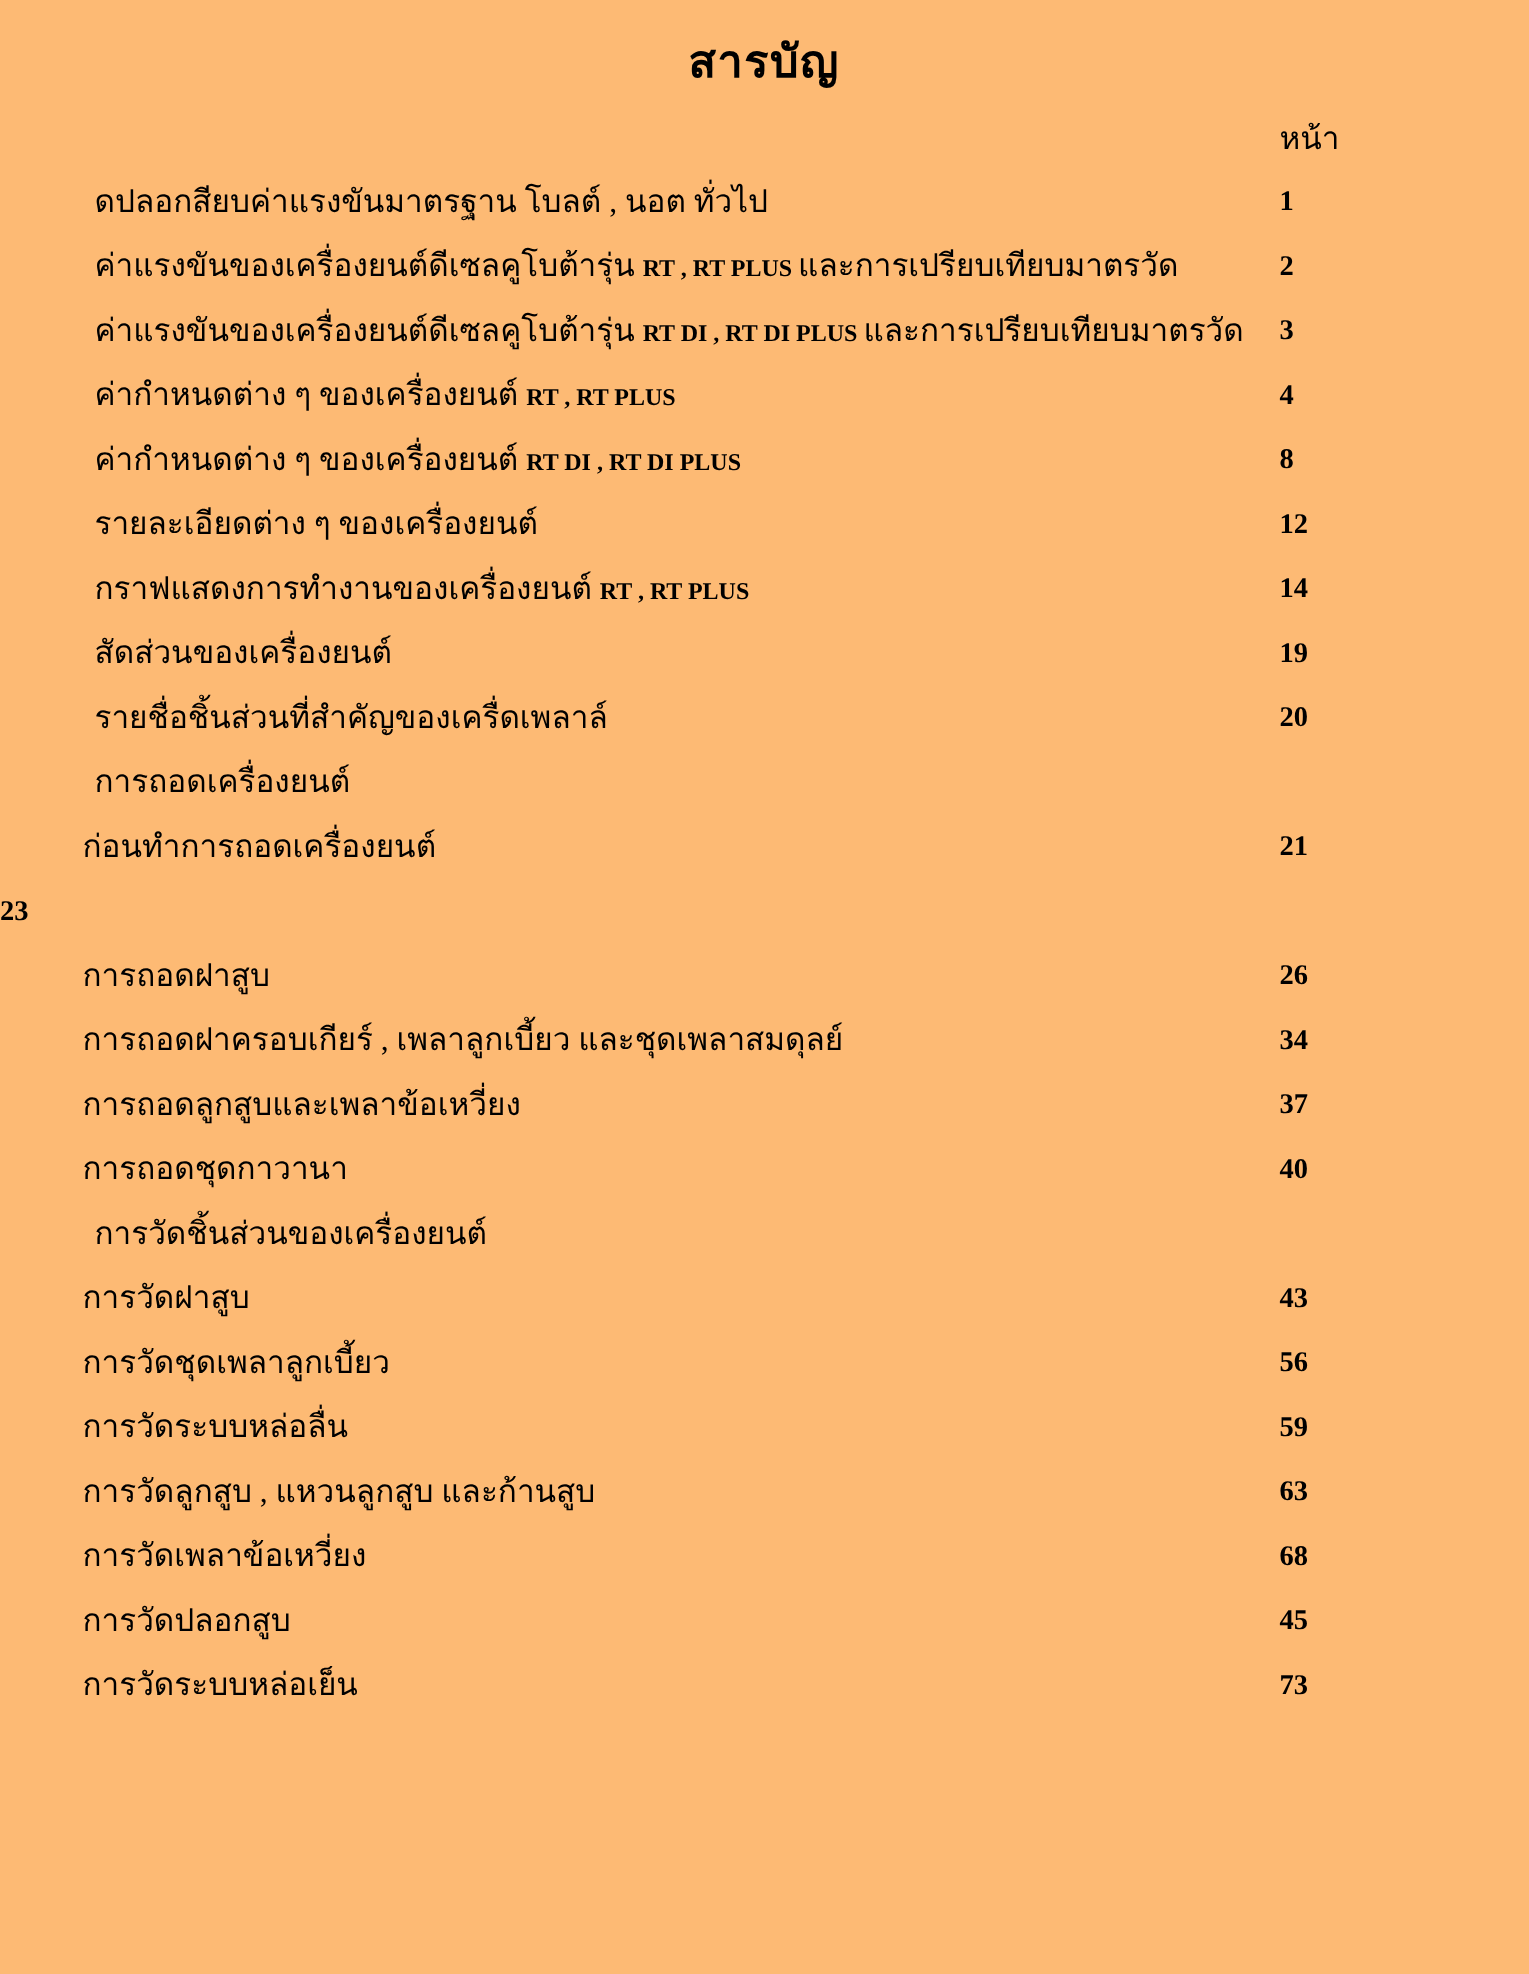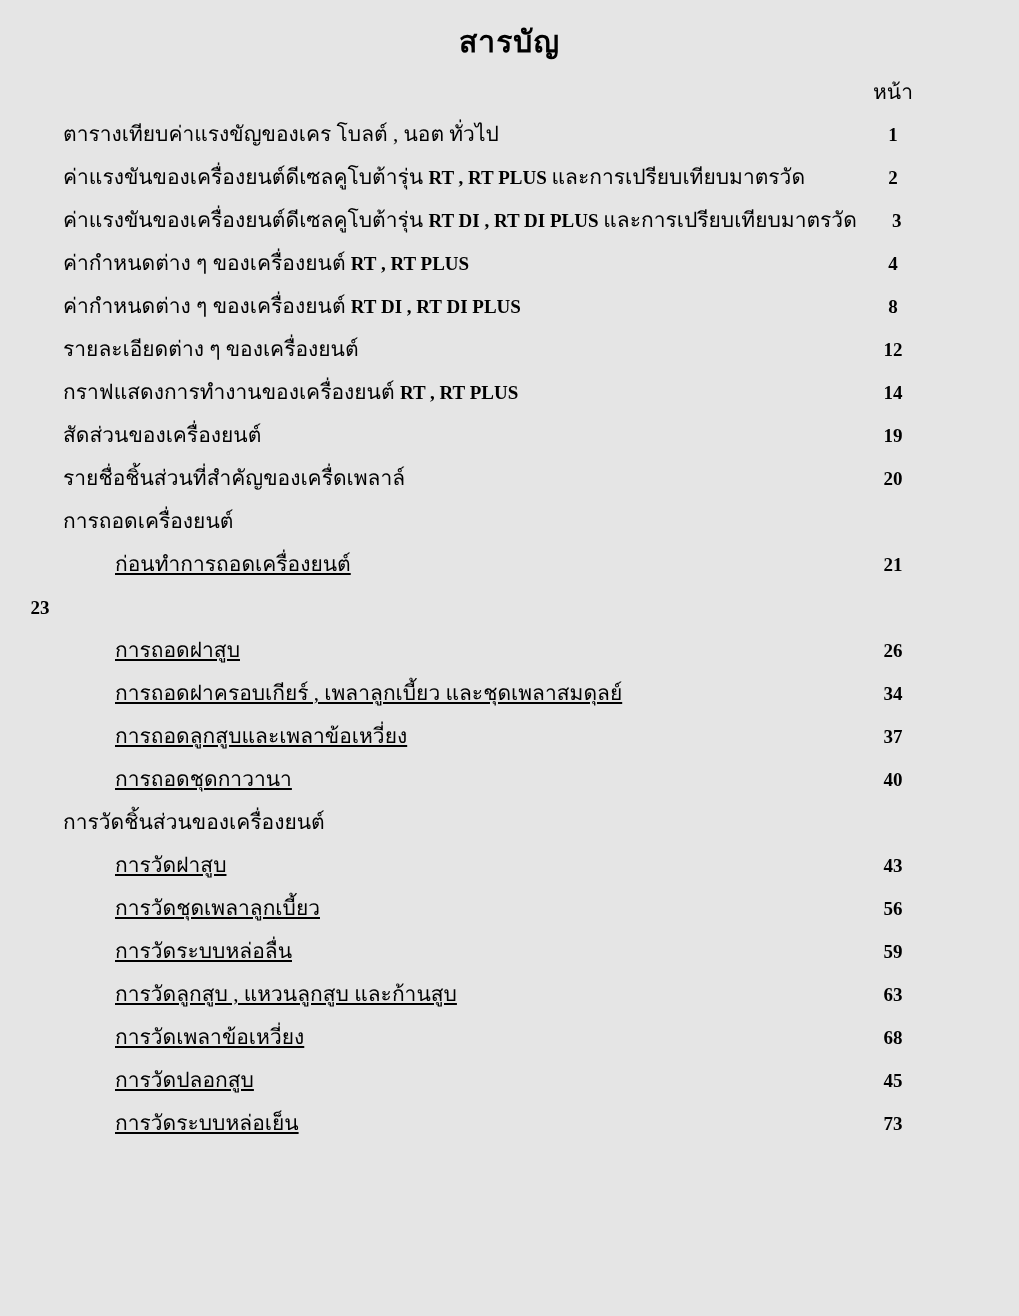--- a/index.html
+++ b/index.html
@@ -6,21 +6,21 @@
   html, body {
     width: 1019px; height: 1316px;
     background: #ffffff;
     color: #000000;
     font-family: "Liberation Serif", "DejaVu Serif", serif;
     overflow: hidden;
   }
   .page {
     width: 1019px; height: 1316px;
     padding-top: 22px;
-    background: #e5e5e5;
+    background: #fdba74;
   }
   .doc-title {
     text-align: center;
     font-size: 30px;
     font-weight: 700;
     height: 40px;
     line-height: 40px;
     letter-spacing: 1px;
   }
   .header-row {
@@ -29,57 +29,57 @@
     height: 43px;
     margin-top: 8px;
   }
   .entry-label {
     flex: 1;
     font-size: 21px;
     line-height: 1.1;
     white-space: nowrap;
   }
   .indent-0 .entry-label { padding-left: 63px; }
-  .indent-1 .entry-label { padding-left: 115px; text-decoration: underline; }
+  .indent-1 .entry-label { padding-left: 55px; }
   .page-cell {
     width: 80px;
     margin-right: 86px;
-    text-align: center;
+    text-align: left;
     font-size: 19px;
     font-weight: 700;
     flex: none;
   }
   .page-cell.header {
     font-weight: 400;
     font-size: 21px;
   }
   .toc-row {
     display: flex;
     align-items: center;
     height: 43px;
   }
   .latin {
     font-weight: 700;
-    font-size: 19px;
+    font-size: 16px;
   }
 </style>
 </head>
 <body>
 
 <div class="page">
   <div class="doc-title">สารบัญ</div>
 
   <div class="header-row">
     <div class="entry-label"></div>
     <div class="page-cell header">หน้า</div>
   </div>
 
   <div id="toc-list">
       <div class="toc-row indent-0">
-        <div class="entry-label">ตารางเทียบค่าแรงขัญของเคร โบลต์ , นอต ทั่วไป</div>
+        <div class="entry-label">ดปลอกสียบค่าแรงขันมาตรฐาน โบลต์ , นอต ทั่วไป</div>
         <div class="page-cell">1</div>
       </div>
       <div class="toc-row indent-0">
         <div class="entry-label">ค่าแรงขันของเครื่องยนต์ดีเซลคูโบต้ารุ่น <span class="latin">RT , RT PLUS </span>และการเปรียบเทียบมาตรวัด</div>
         <div class="page-cell">2</div>
       </div>
       <div class="toc-row indent-0">
         <div class="entry-label">ค่าแรงขันของเครื่องยนต์ดีเซลคูโบต้ารุ่น <span class="latin">RT DI , RT DI PLUS </span>และการเปรียบเทียบมาตรวัด</div>
         <div class="page-cell">3</div>
       </div>

